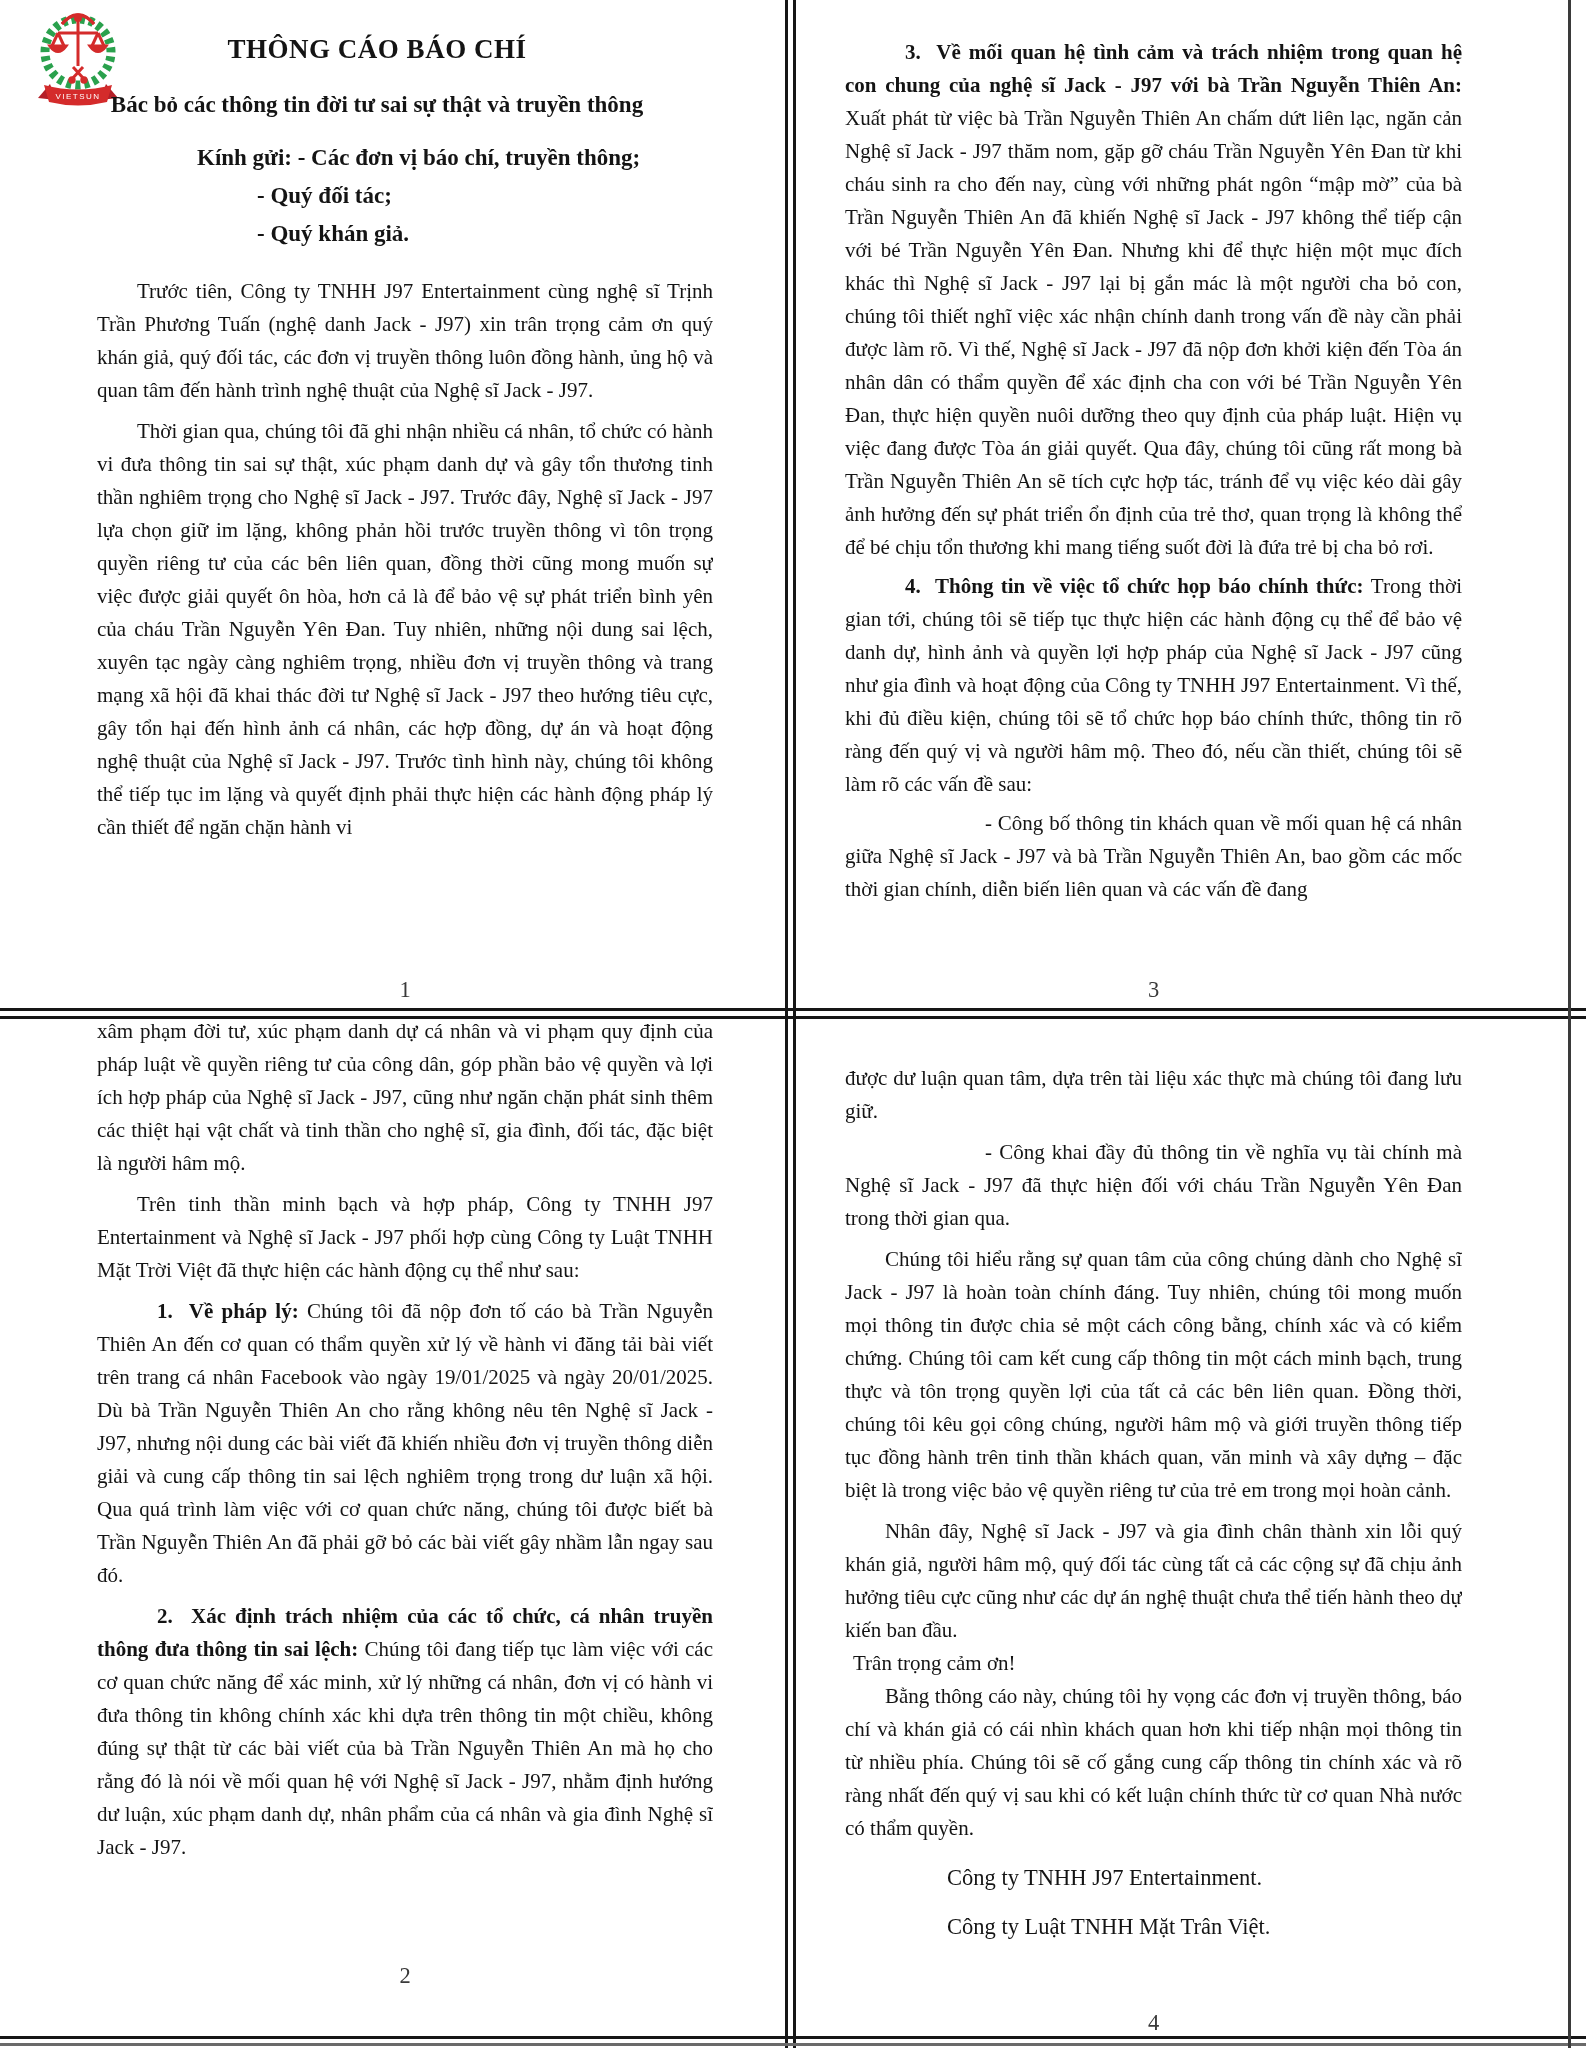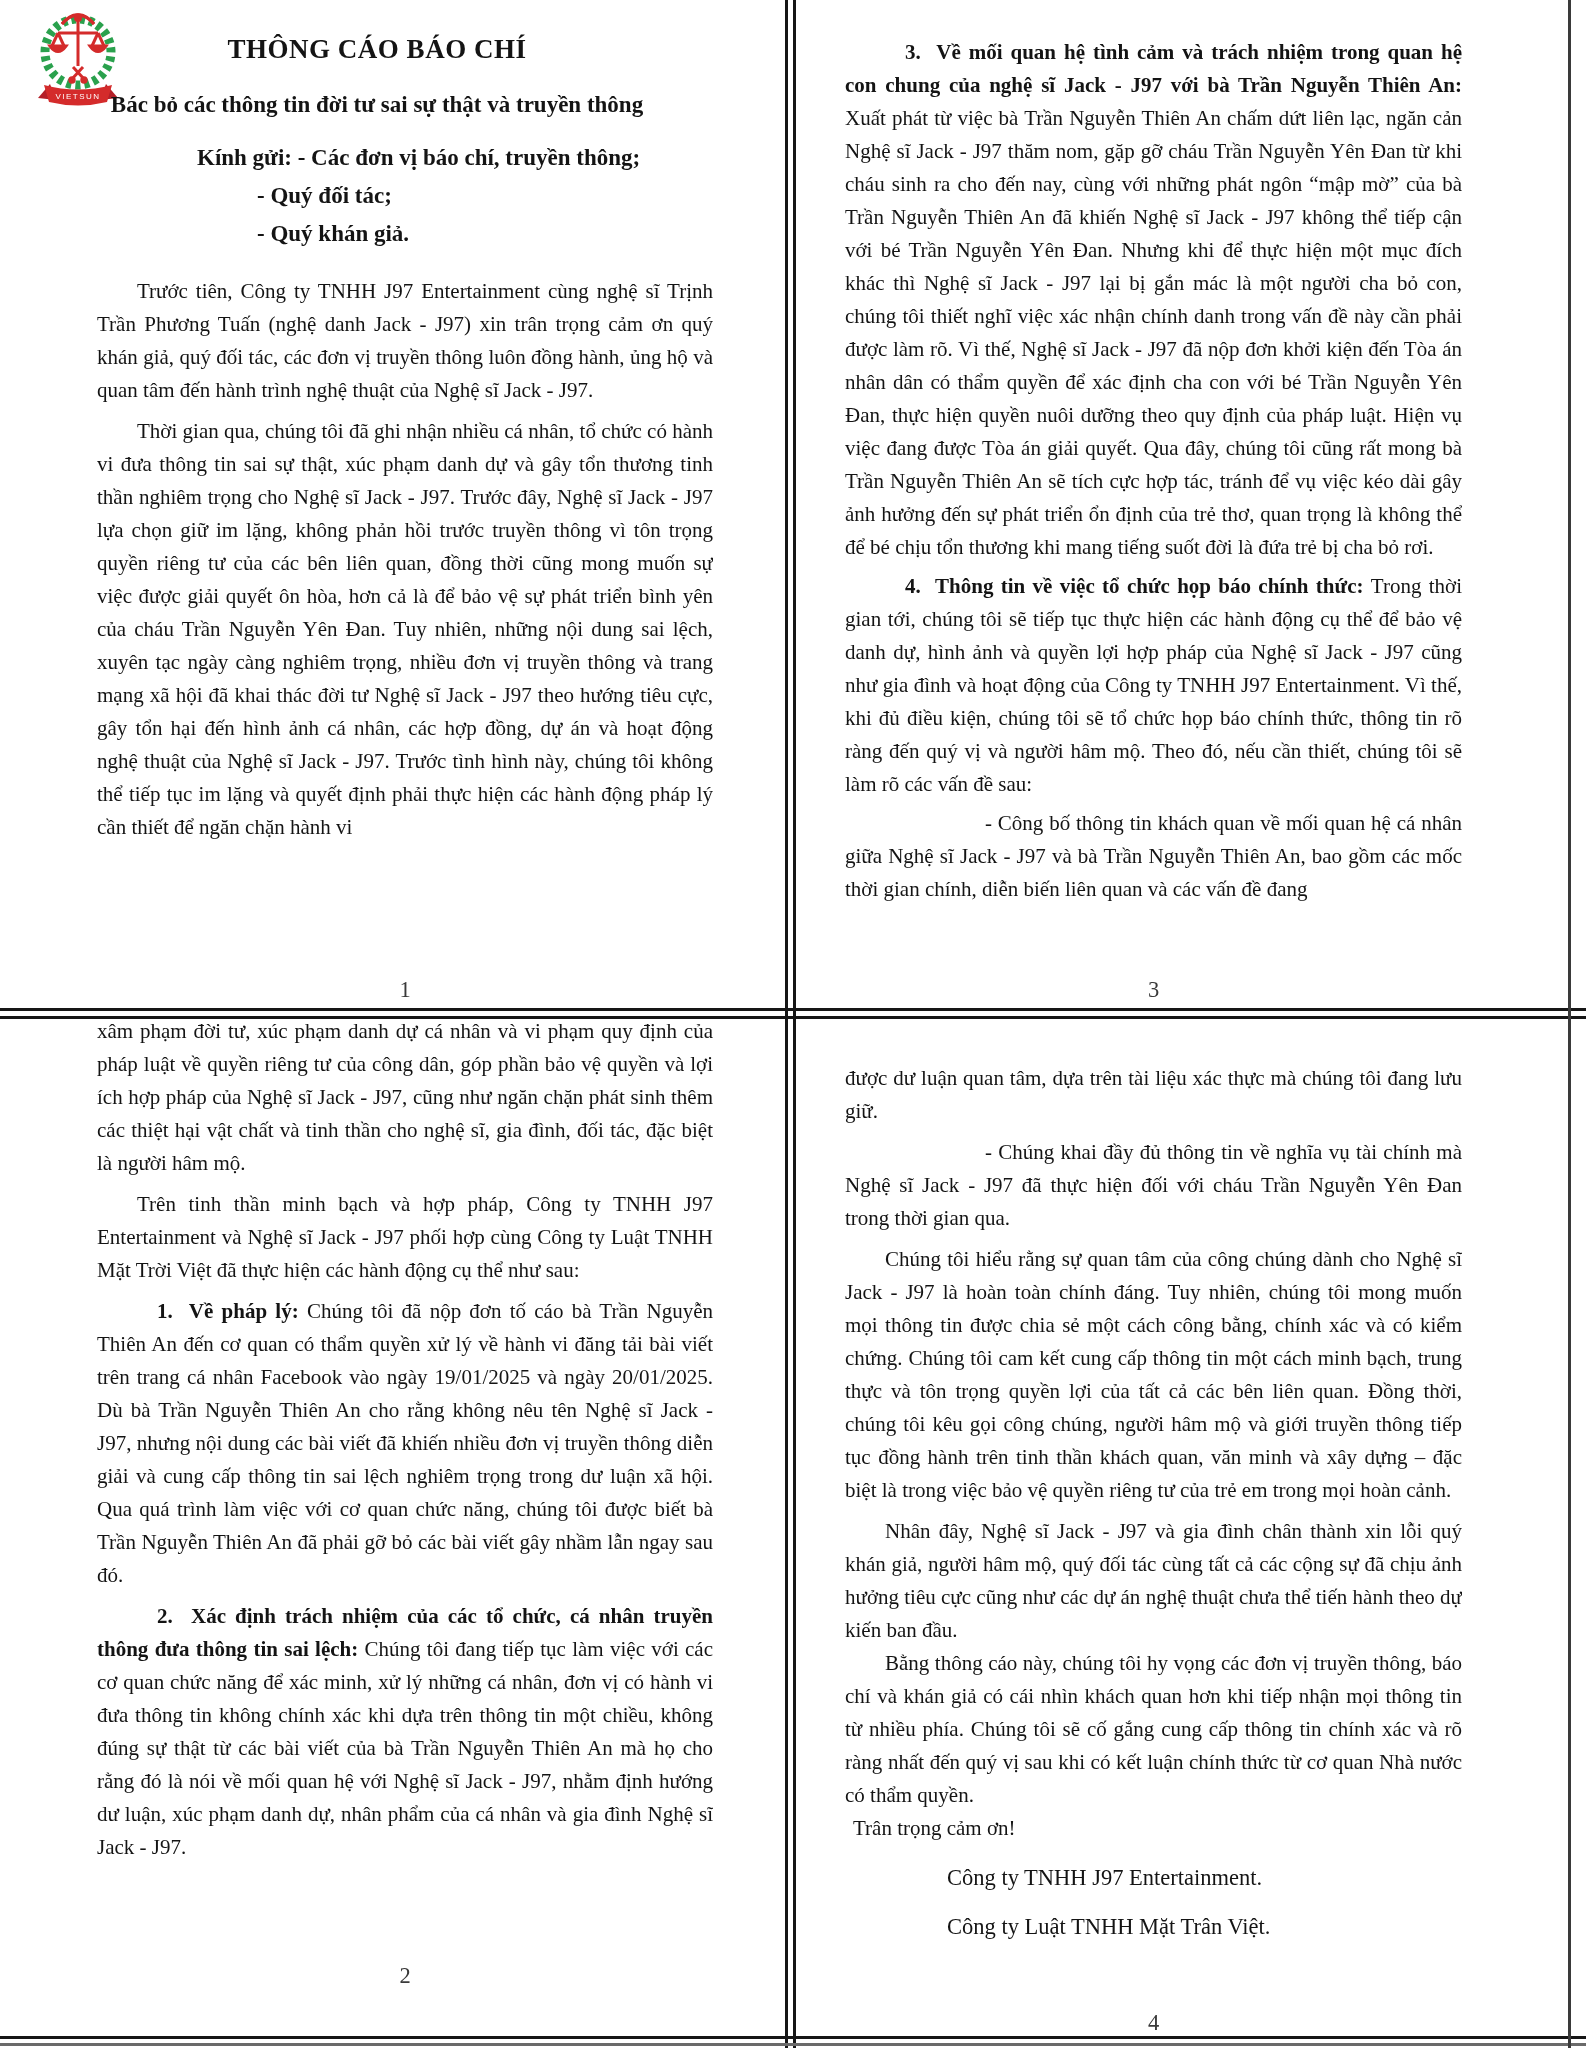--- a/index.html
+++ b/index.html
@@ -99,25 +99,25 @@
     <div style="height:36px"></div>
     <p class="bp num" style="margin-bottom:6px"><b>3.&nbsp; Về mối quan hệ tình cảm và trách nhiệm trong quan hệ con chung của nghệ sĩ Jack - J97 với bà Trần Nguyễn Thiên An: </b><span>Xuất phát từ việc bà Trần Nguyễn Thiên An chấm dứt liên lạc, ngăn cản Nghệ sĩ Jack - J97 thăm nom, gặp gỡ cháu Trần Nguyễn Yên Đan từ khi cháu sinh ra cho đến nay, cùng với những phát ngôn “mập mờ” của bà Trần Nguyễn Thiên An đã khiến Nghệ sĩ Jack - J97 không thể tiếp cận với bé Trần Nguyễn Yên Đan. Nhưng khi để thực hiện một mục đích khác thì Nghệ sĩ Jack - J97 lại bị gắn mác là một người cha bỏ con, chúng tôi thiết nghĩ việc xác nhận chính danh trong vấn đề này cần phải được làm rõ. Vì thế, Nghệ sĩ Jack - J97 đã nộp đơn khởi kiện đến Tòa án nhân dân có thẩm quyền để xác định cha con với bé Trần Nguyễn Yên Đan, thực hiện quyền nuôi dưỡng theo quy định của pháp luật. Hiện vụ việc đang được Tòa án giải quyết. Qua đây, chúng tôi cũng rất mong bà Trần Nguyễn Thiên An sẽ tích cực hợp tác, tránh để vụ việc kéo dài gây ảnh hưởng đến sự phát triển ổn định của trẻ thơ, quan trọng là không thể để bé chịu tổn thương khi mang tiếng suốt đời là đứa trẻ bị cha bỏ rơi.</span></p>
     <p class="bp num" style="margin-bottom:6px"><b>4.&nbsp; Thông tin về việc tổ chức họp báo chính thức: </b><span>Trong thời gian tới, chúng tôi sẽ tiếp tục thực hiện các hành động cụ thể để bảo vệ danh dự, hình ảnh và quyền lợi hợp pháp của Nghệ sĩ Jack - J97 cũng như gia đình và hoạt động của Công ty TNHH J97 Entertainment. Vì thế, khi đủ điều kiện, chúng tôi sẽ tổ chức họp báo chính thức, thông tin rõ ràng đến quý vị và người hâm mộ. Theo đó, nếu cần thiết, chúng tôi sẽ làm rõ các vấn đề sau:</span></p>
     <p class="bp bullet tight">- Công bố thông tin khách quan về mối quan hệ cá nhân giữa Nghệ sĩ Jack - J97 và bà Trần Nguyễn Thiên An, bao gồm các mốc thời gian chính, diễn biến liên quan và các vấn đề đang</p>
     <div class="pagenum">3</div>
   </div>
 
   <div class="quad" id="q4">
     <div style="height:43px"></div>
     <p class="bp noind">được dư luận quan tâm, dựa trên tài liệu xác thực mà chúng tôi đang lưu giữ.</p>
-    <p class="bp bullet">- Chúng khai đầy đủ thông tin về nghĩa vụ tài chính mà Nghệ sĩ Jack - J97 đã thực hiện đối với cháu Trần Nguyễn Yên Đan trong thời gian qua.</p>
+    <p class="bp bullet">- Công khai đầy đủ thông tin về nghĩa vụ tài chính mà Nghệ sĩ Jack - J97 đã thực hiện đối với cháu Trần Nguyễn Yên Đan trong thời gian qua.</p>
     <p class="bp">Chúng tôi hiểu rằng sự quan tâm của công chúng dành cho Nghệ sĩ Jack - J97 là hoàn toàn chính đáng. Tuy nhiên, chúng tôi mong muốn mọi thông tin được chia sẻ một cách công bằng, chính xác và có kiểm chứng. Chúng tôi cam kết cung cấp thông tin một cách minh bạch, trung thực và tôn trọng quyền lợi của tất cả các bên liên quan. Đồng thời, chúng tôi kêu gọi công chúng, người hâm mộ và giới truyền thông tiếp tục đồng hành trên tinh thần khách quan, văn minh và xây dựng – đặc biệt là trong việc bảo vệ quyền riêng tư của trẻ em trong mọi hoàn cảnh.</p>
     <p class="bp tight">Nhân đây, Nghệ sĩ Jack - J97 và gia đình chân thành xin lỗi quý khán giả, người hâm mộ, quý đối tác cùng tất cả các cộng sự đã chịu ảnh hưởng tiêu cực cũng như các dự án nghệ thuật chưa thể tiến hành theo dự kiến ban đầu.</p>
+    <p class="bp thanks tight">Trân trọng cảm ơn!</p>
     <p class="bp tight">Bằng thông cáo này, chúng tôi hy vọng các đơn vị truyền thông, báo chí và khán giả có cái nhìn khách quan hơn khi tiếp nhận mọi thông tin từ nhiều phía. Chúng tôi sẽ cố gắng cung cấp thông tin chính xác và rõ ràng nhất đến quý vị sau khi có kết luận chính thức từ cơ quan Nhà nước có thẩm quyền.</p>
-    <p class="bp thanks tight">Trân trọng cảm ơn!</p>
     <p class="signoff">Công ty TNHH J97 Entertainment.</p>
     <p class="signoff">Công ty Luật TNHH Mặt Trân Việt.</p>
     <div class="pagenum">4</div>
   </div>
 
   <div class="vline" style="left:785px"></div>
   <div class="vline" style="left:793px"></div>
   <div class="hline" style="top:1008px"></div>
   <div class="hline" style="top:1016px"></div>
   <div class="hline" style="top:2036px"></div>

